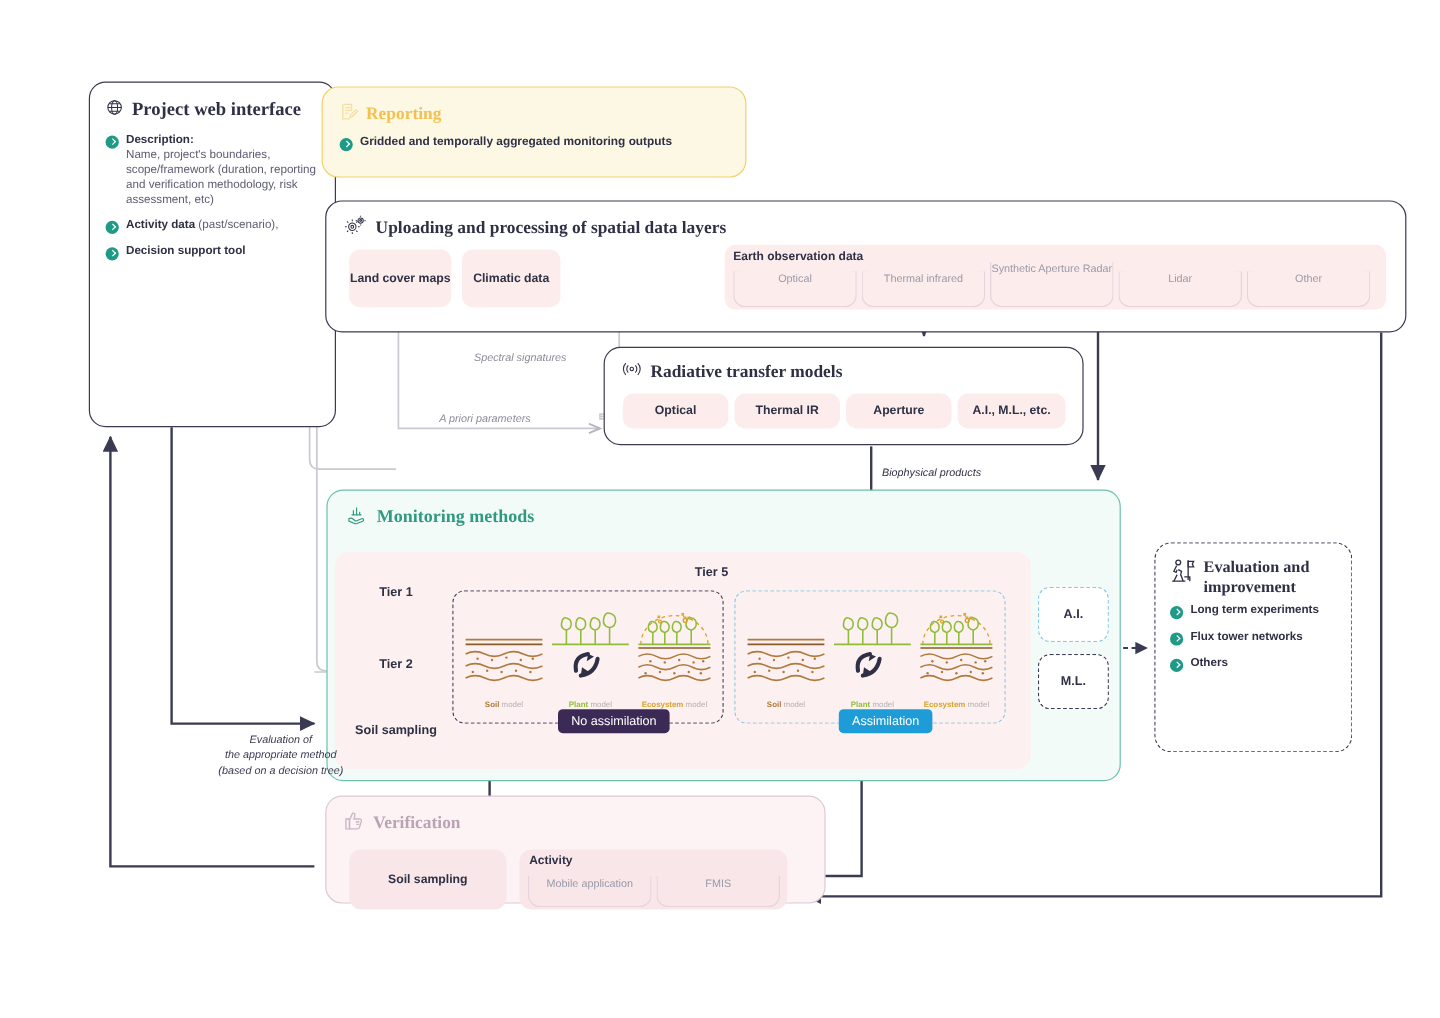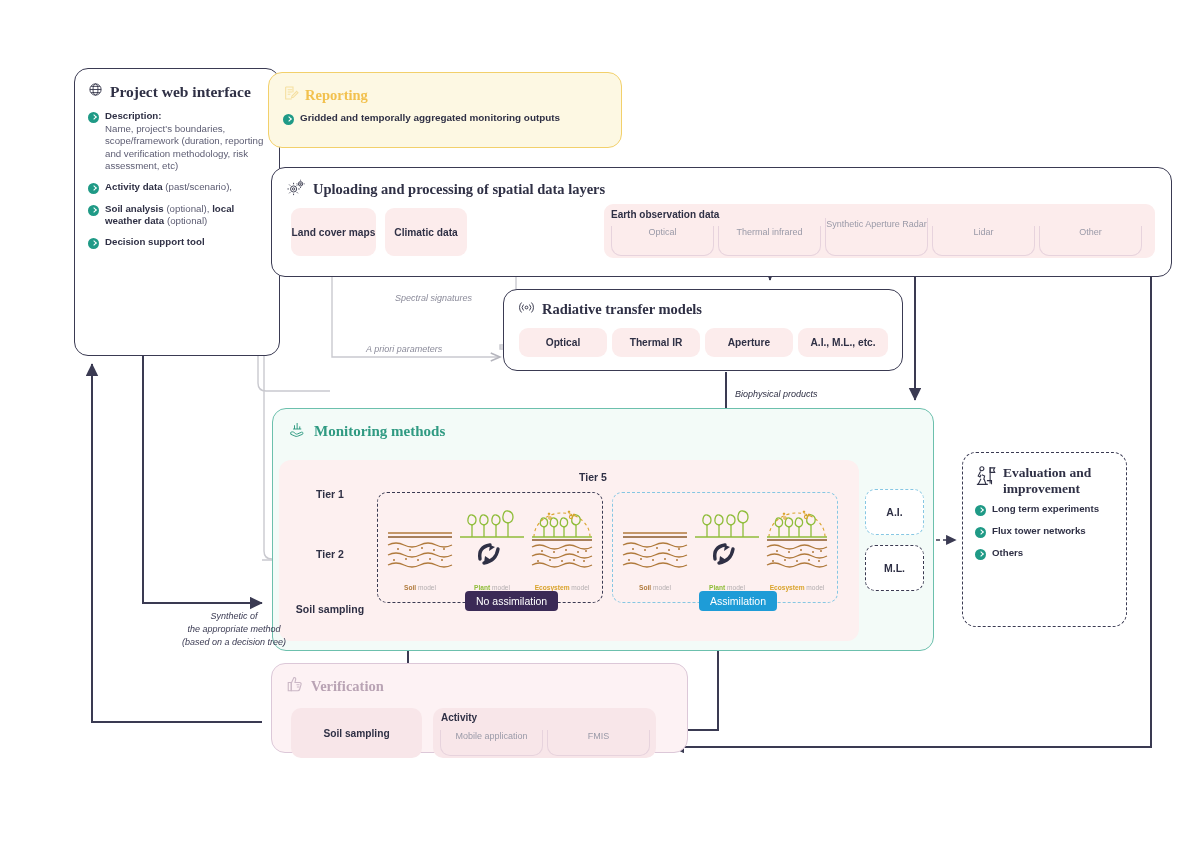--- a/index.html
+++ b/index.html
@@ -201,26 +201,20 @@
         <span class="bdot"></span>
         <span class="btxt">
           <b>Description:</b>
           <span class="sub">Name, project's boundaries, scope/framework (duration, reporting and verification methodology, risk assessment, etc)</span>
         </span>
       </div>
       <div class="bullet">
         <span class="bdot"></span>
         <span class="btxt">
           <b>Activity data</b><span style="color:#5c5c72"> (past/scenario),</span>
-        </span>
-      </div>
-      <div class="bullet">
-        <span class="bdot"></span>
-        <span class="btxt">
-          <b>Soil analysis</b><span style="color:#5c5c72"> (optional), </span><b>local weather data</b><span style="color:#5c5c72"> (optional)</span>
         </span>
       </div>
       <div class="bullet">
         <span class="bdot"></span>
         <span class="btxt">
           <b>Decision support tool</b>
         </span>
       </div>
     </div>
   </div>
@@ -527,17 +521,17 @@
     <div id="actbox">
       <div class="alabel">Activity</div>
       <div class="actsub" style="left:7px;width:101px">Mobile application</div>
       <div class="actsub" style="left:114px;width:101px">FMIS</div>
     </div>
   </div>
 
   <div class="elabel" style="left:395px;top:293px">Spectral signatures</div>
   <div class="elabel" style="left:366px;top:344px">A priori parameters</div>
   <div class="elabel blk" style="left:735px;top:389px">Biophysical products</div>
-  <div class="elabel dark" style="left:164px;top:611px;text-align:center;width:140px">Synthetic of</div>
+  <div class="elabel dark" style="left:164px;top:611px;text-align:center;width:140px">Evaluation of</div>
   <div class="elabel dark" style="left:149px;top:624px;text-align:center;width:170px">the appropriate method</div>
   <div class="elabel dark" style="left:149px;top:637px;text-align:center;width:170px">(based on a decision tree)</div>
 
 </div>
 
 </body></html>

